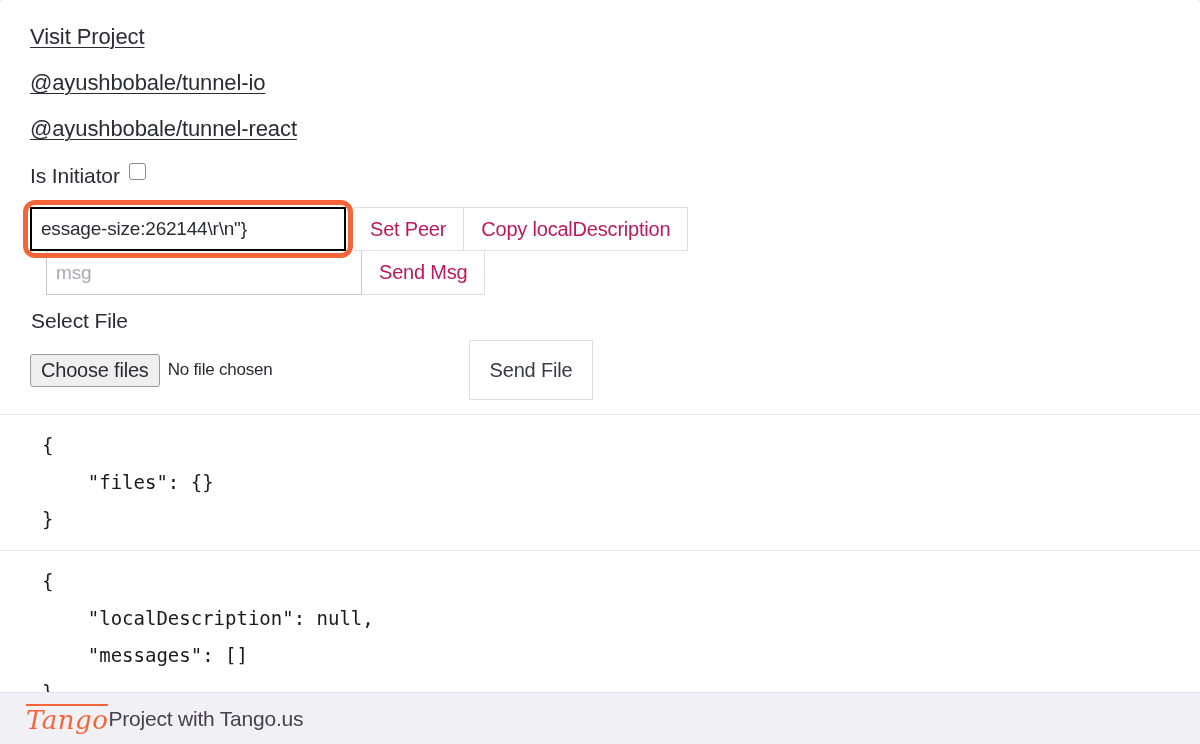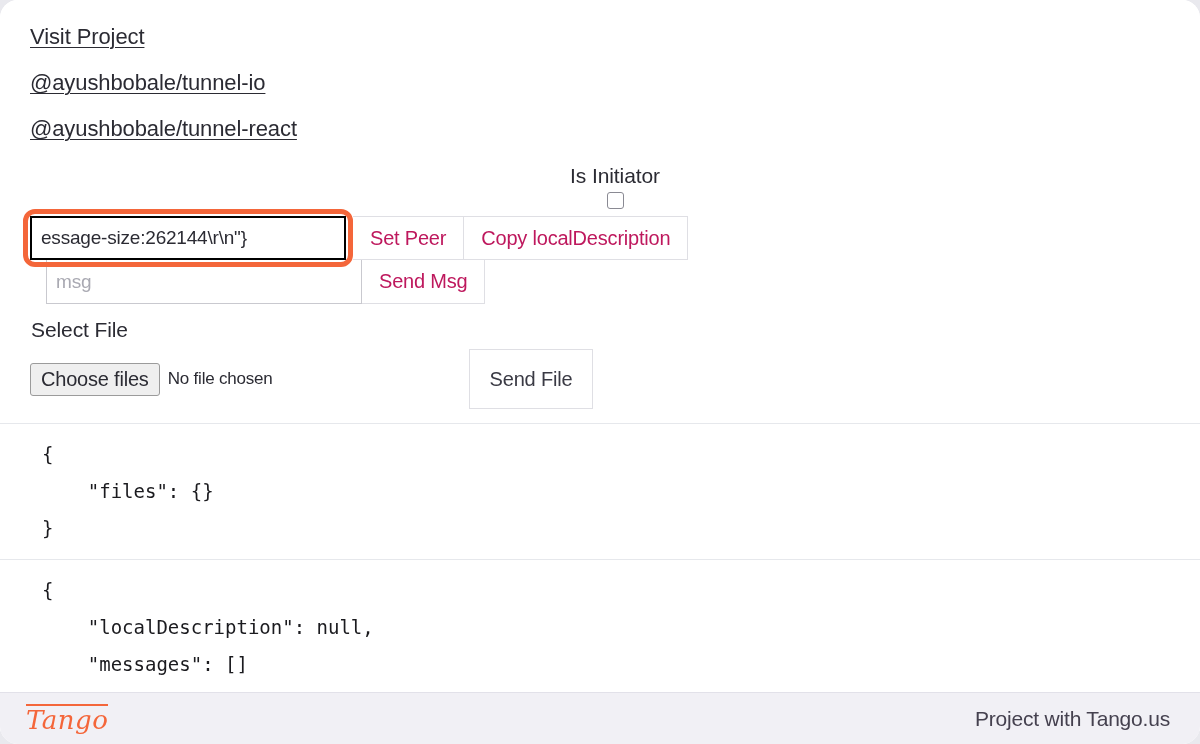--- a/index.html
+++ b/index.html
@@ -14,21 +14,21 @@
     background: #e9e9ee;
     font-family: "Liberation Sans", sans-serif;
     -webkit-font-smoothing: antialiased;
   }
 
   #screen {
     position: relative;
     width: 1200px;
     height: 744px;
     background: #ffffff;
-    border-radius: 18px;
+    border-radius: 4px;
     overflow: hidden;
   }
 
   
   #page {
     position: absolute;
     left: 0; top: 0;
     width: 1200px;
     height: 692px;
     background: #ffffff;
@@ -52,22 +52,21 @@
     cursor: pointer;
     display: inline-block;
     letter-spacing: -0.1px;
   }
 
   
   .initiator-row {
     display: flex;
     align-items: center;
     gap: 9px;
-    margin-bottom: 2px;
-    flex-direction: column;
+    margin-bottom: 19px;
   }
   .initiator-label {
     font-size: 21px;
     color: #2b2b33;
     letter-spacing: -0.1px;
   }
   .checkbox {
     width: 17px;
     height: 17px;
     border: 1.5px solid #8a8a93;
@@ -223,21 +222,20 @@
   #footer {
     position: absolute;
     left: 0;
     bottom: 0;
     width: 1200px;
     height: 52px;
     background: #f1f0f5;
     border-top: 1px solid #e2e1e9;
     display: flex;
     align-items: center;
-    justify-content: space-between;
     padding: 0 30px 0 26px;
   }
   .tango-logo {
     font-family: "DejaVu Serif", serif;
     font-style: italic;
     font-size: 26px;
     color: #f4663a;
     letter-spacing: 0.5px;
     border-top: 2px solid #f4663a;
     padding-top: 1px;

